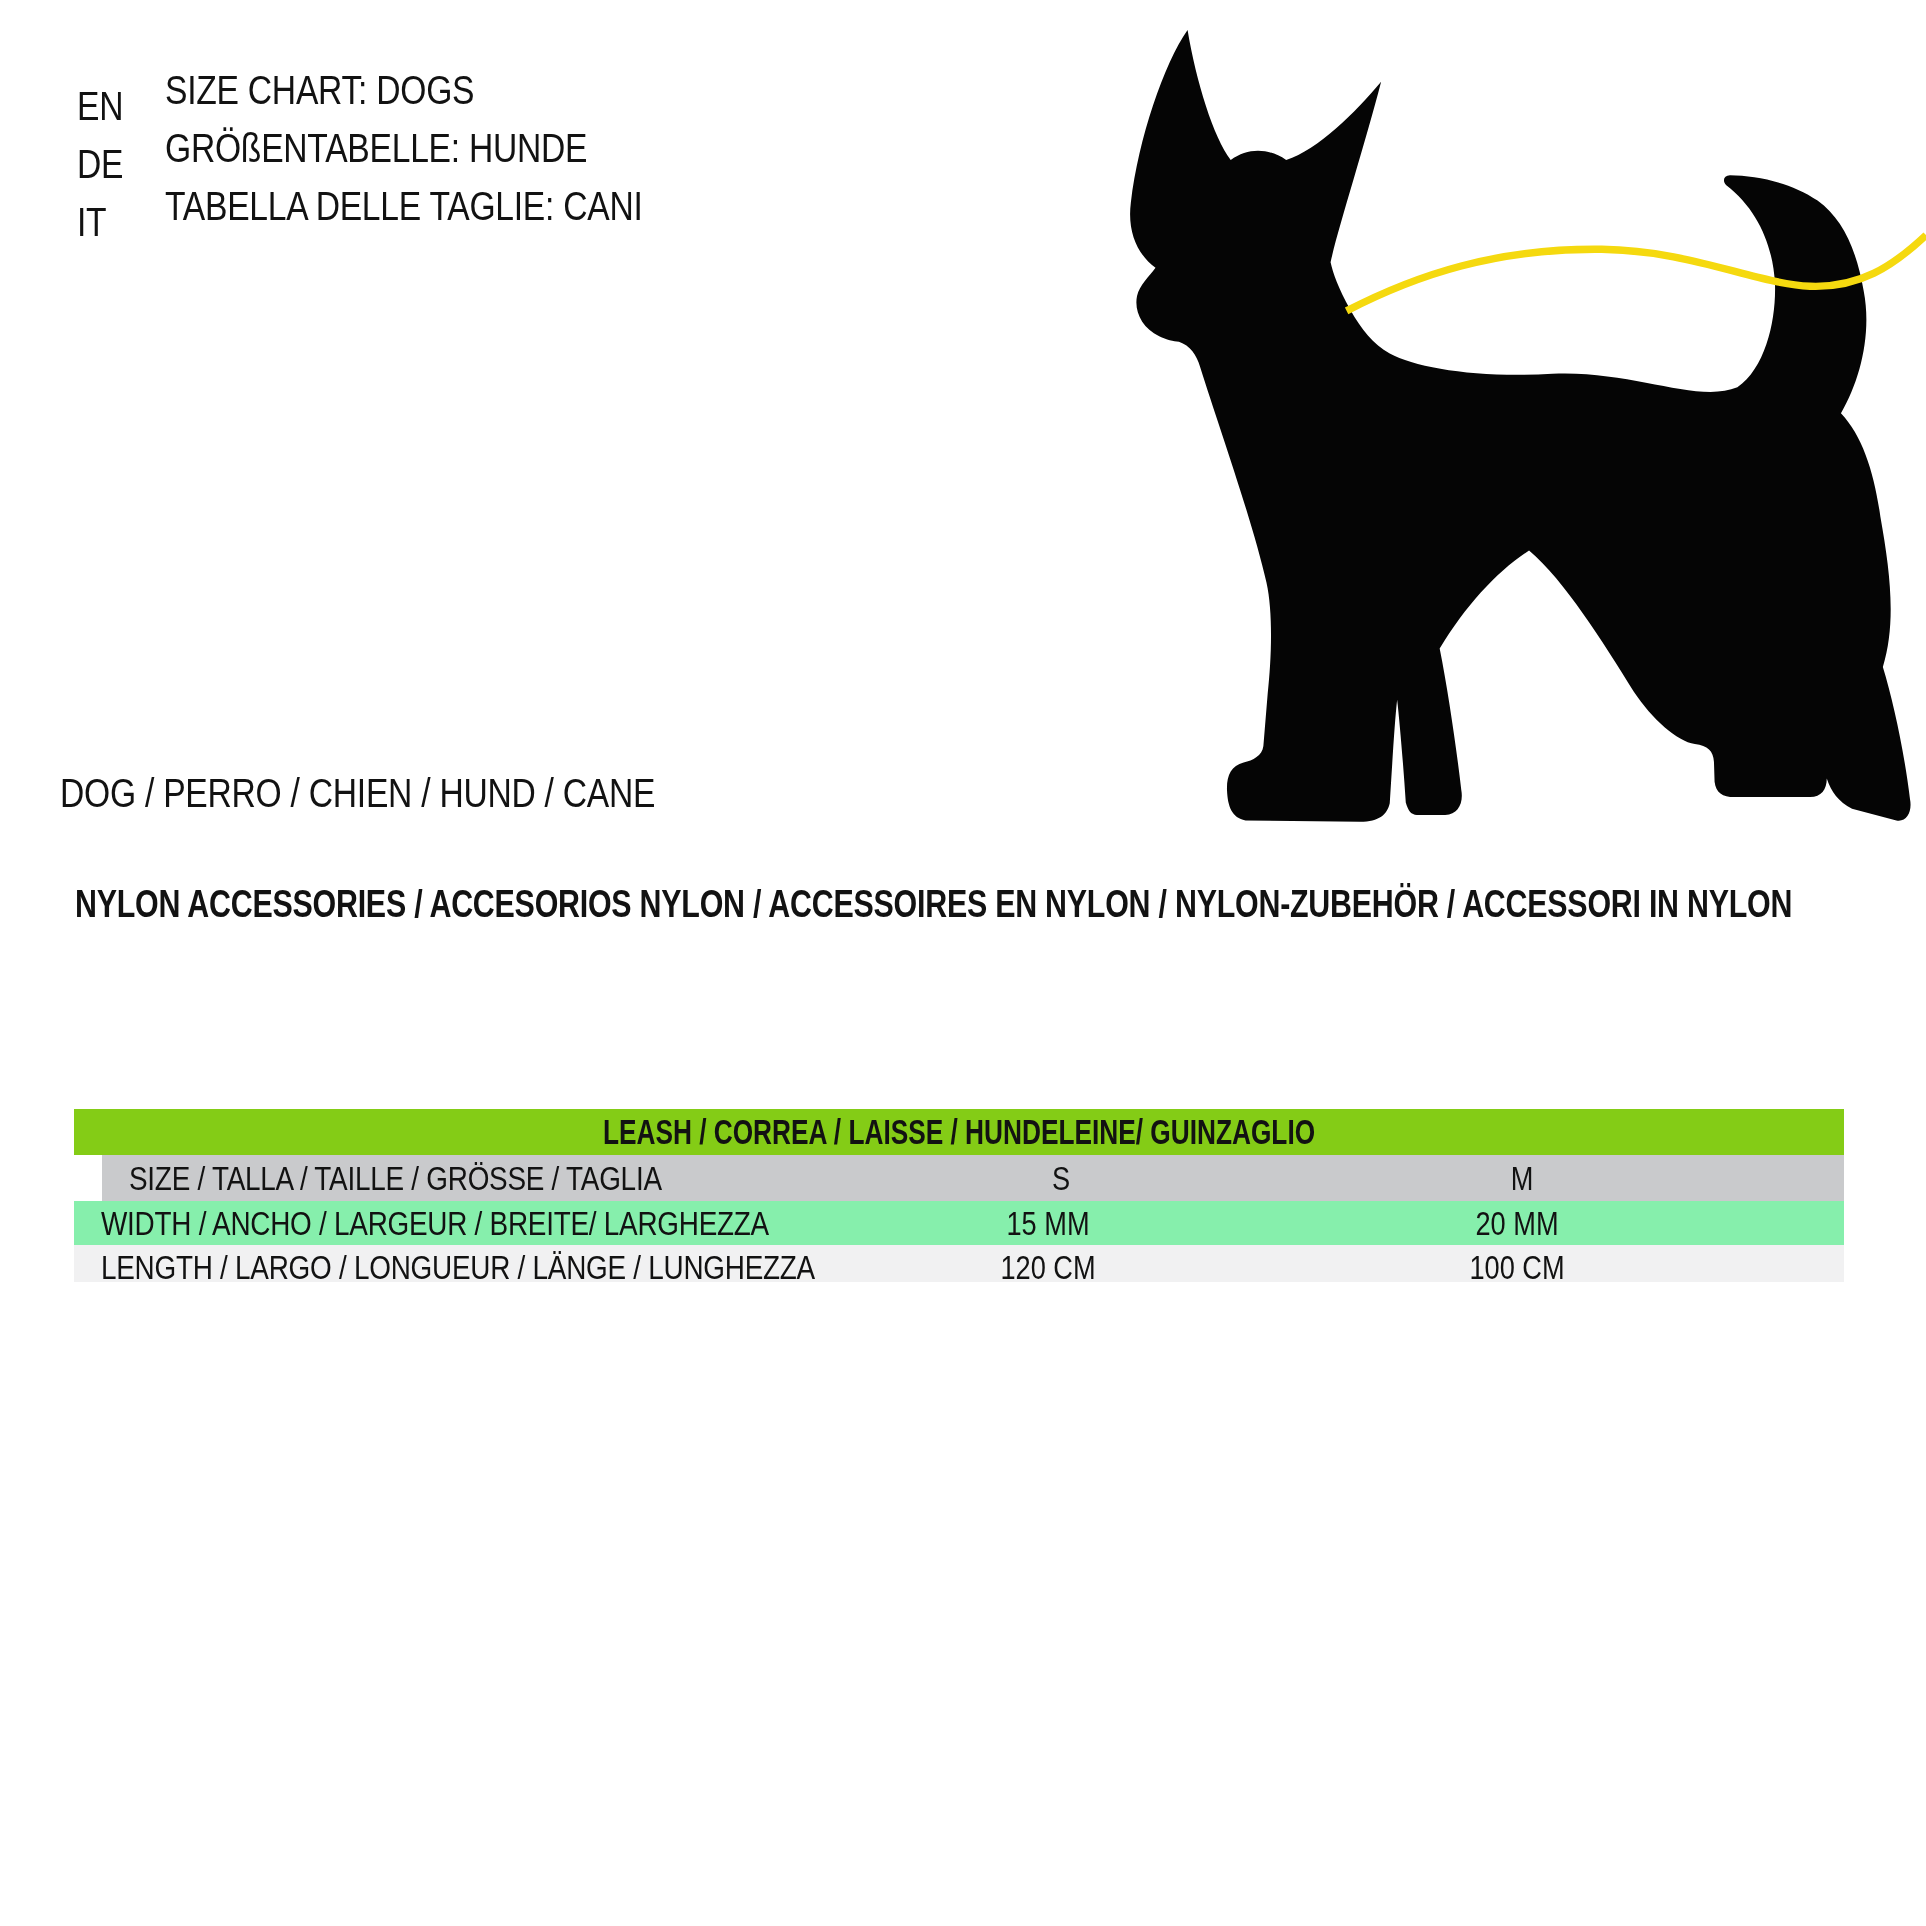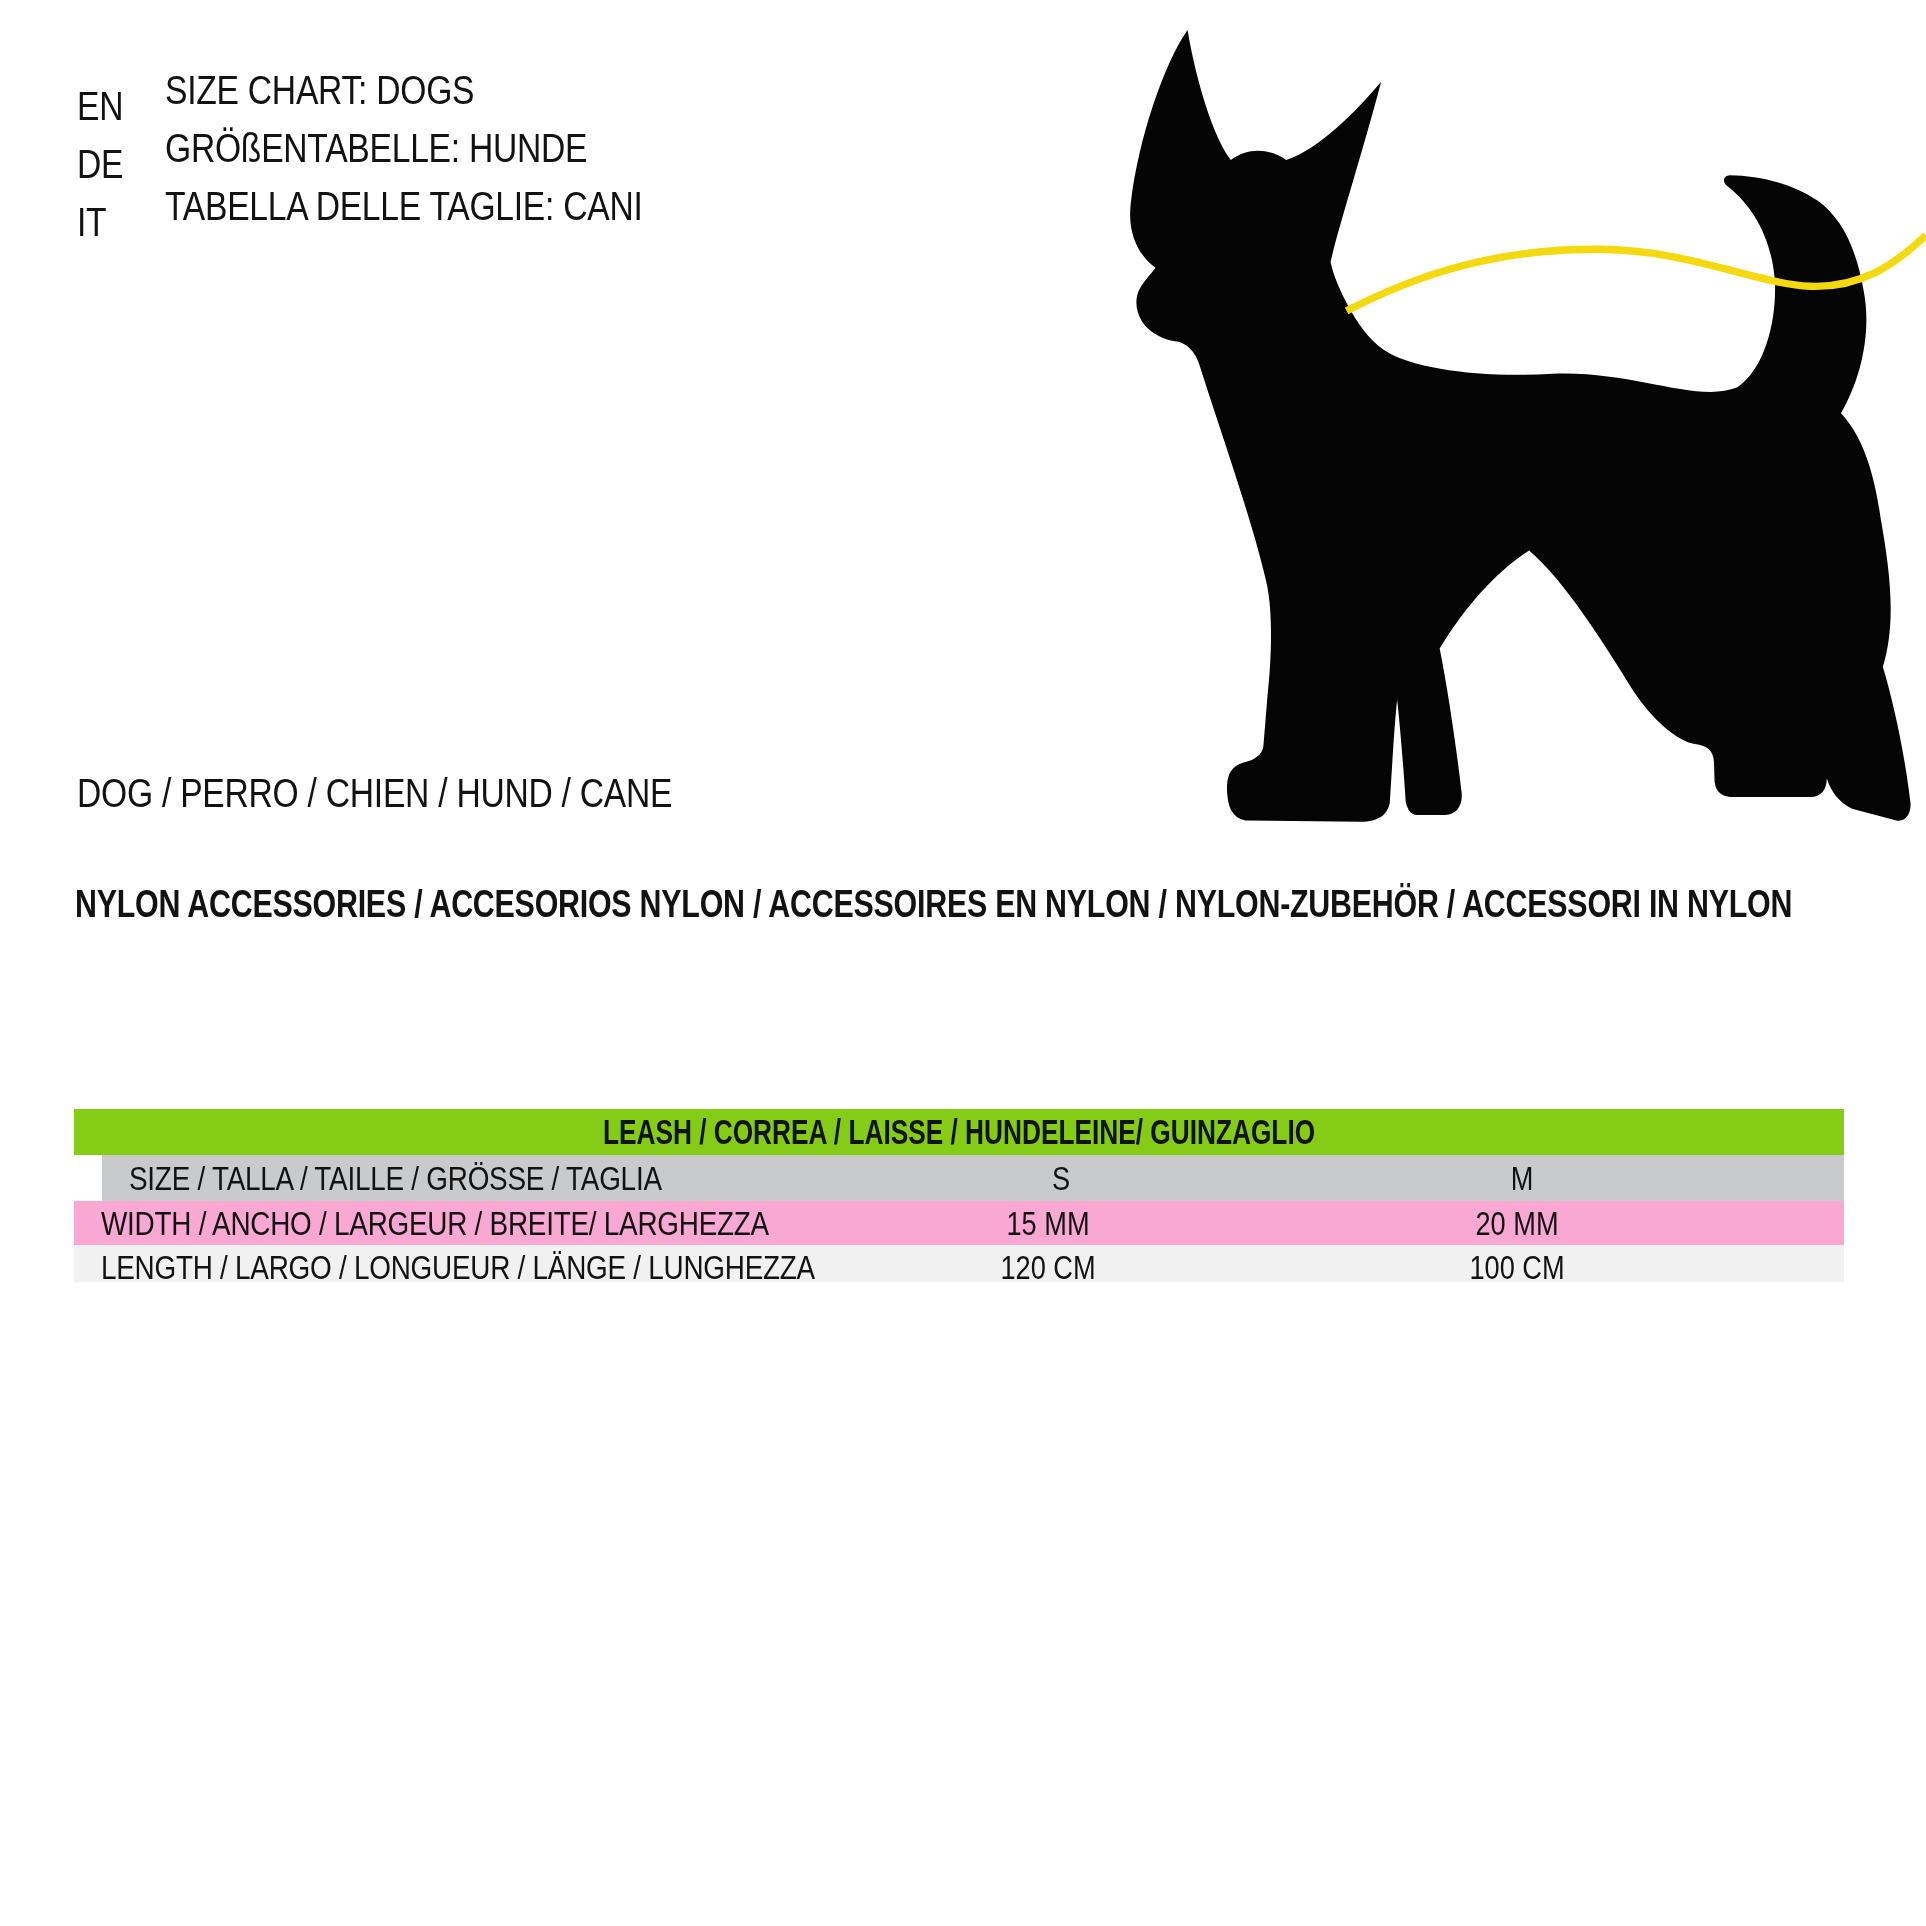--- a/index.html
+++ b/index.html
@@ -20,42 +20,42 @@
     letter-spacing: -0.3px;
   }
   
   .langs { position: absolute; left: 77px; top: 61px; }
   .lang-row { display: flex; height: 58px; align-items: center; font-size: 41px; font-weight: 500; }
   .lang-code { width: 88px; flex: 0 0 88px; margin-top: 33px; }
   
   .dog-svg { position: absolute; left: 1121px; top: 25px; width: 805px; height: 801px; }
   
   .dog-caption {
-    position: absolute; left: 77px; top: 764px; height: 58px;
+    position: absolute; left: 60px; top: 764px; height: 58px;
     display: flex; align-items: center; font-size: 41px; font-weight: 500;
   }
   .material-heading {
     position: absolute; left: 75px; top: 880px; height: 49px;
     display: flex; align-items: center; font-size: 38px; font-weight: bold;
   }
   .material-heading .cond { transform: scaleX(0.80); }
   
   .size-table { position: absolute; left: 74px; top: 1109px; width: 1770px; }
   .st-header {
     height: 46px; line-height: 46px; background: #84cc16;
     text-align: center; font-size: 35px; font-weight: bold;
     position: relative;
   }
   .st-header .cond-c {
     position: absolute; left: 50%; top: 0; line-height: 46px; white-space: nowrap;
     transform: translateX(-50%) scaleX(0.75); transform-origin: 50% 50%;
   }
   .st-row { position: relative; font-size: 34px; }
   .st-row.r1 { height: 46px; line-height: 46px; background: #C9CACC; margin-left: 28px; }
-  .st-row.r2 { height: 44px; line-height: 44px; background: #f9a8d4; }
+  .st-row.r2 { height: 44px; line-height: 44px; background: #86efac; }
   .st-row.r3 { height: 37px; line-height: 45px; background: #F1F1F2; }
   .st-label {
     position: absolute; left: 26.5px; top: 0; white-space: nowrap;
     transform: scaleX(0.82); transform-origin: 0 50%; letter-spacing: -0.3px;
   }
   .st-val {
     position: absolute; top: 0; white-space: nowrap;
     transform: translateX(-50%) scaleX(0.80); transform-origin: 50% 50%;
   }
   .st-val.col-s { left: 55.05%; }

